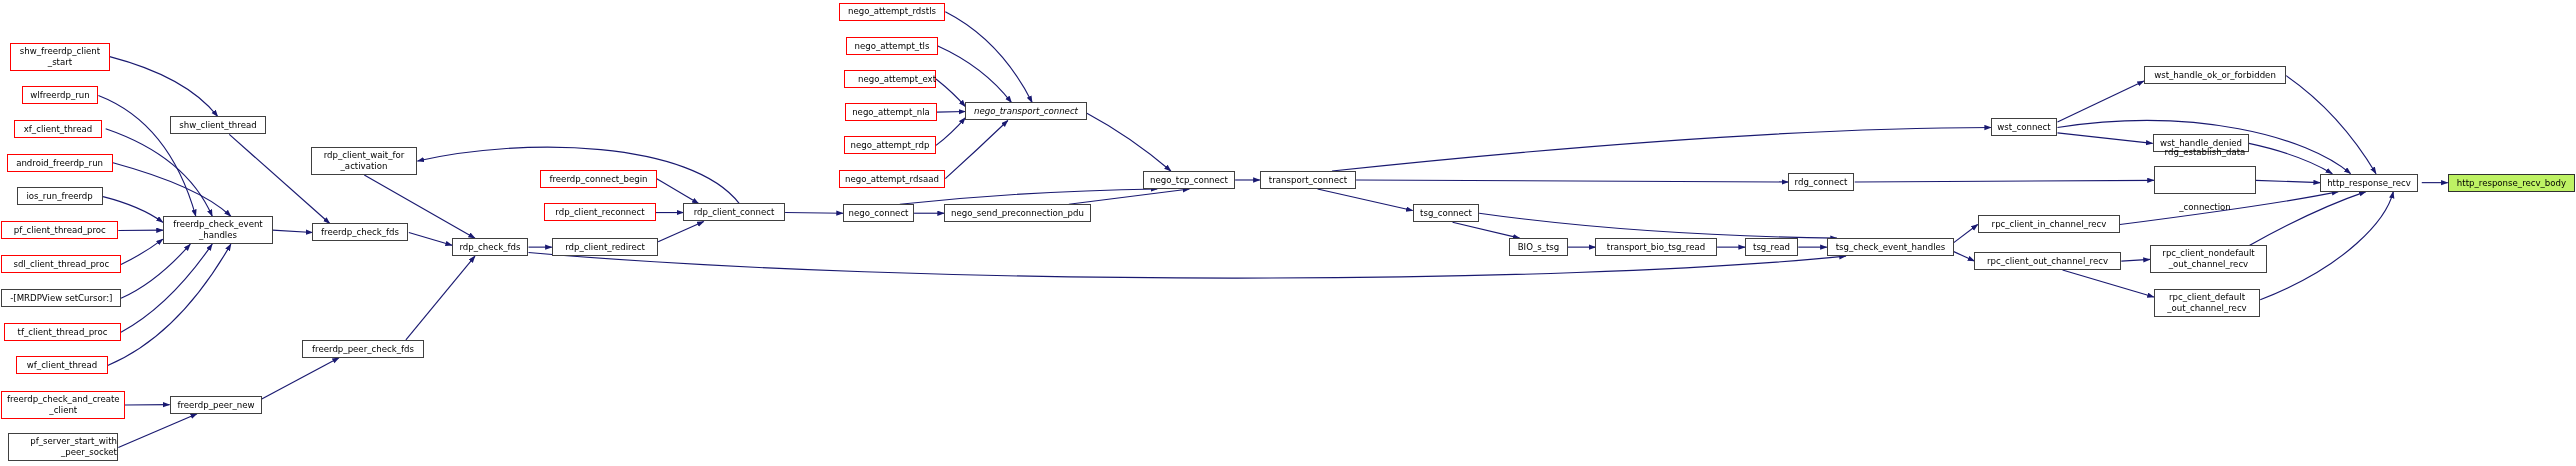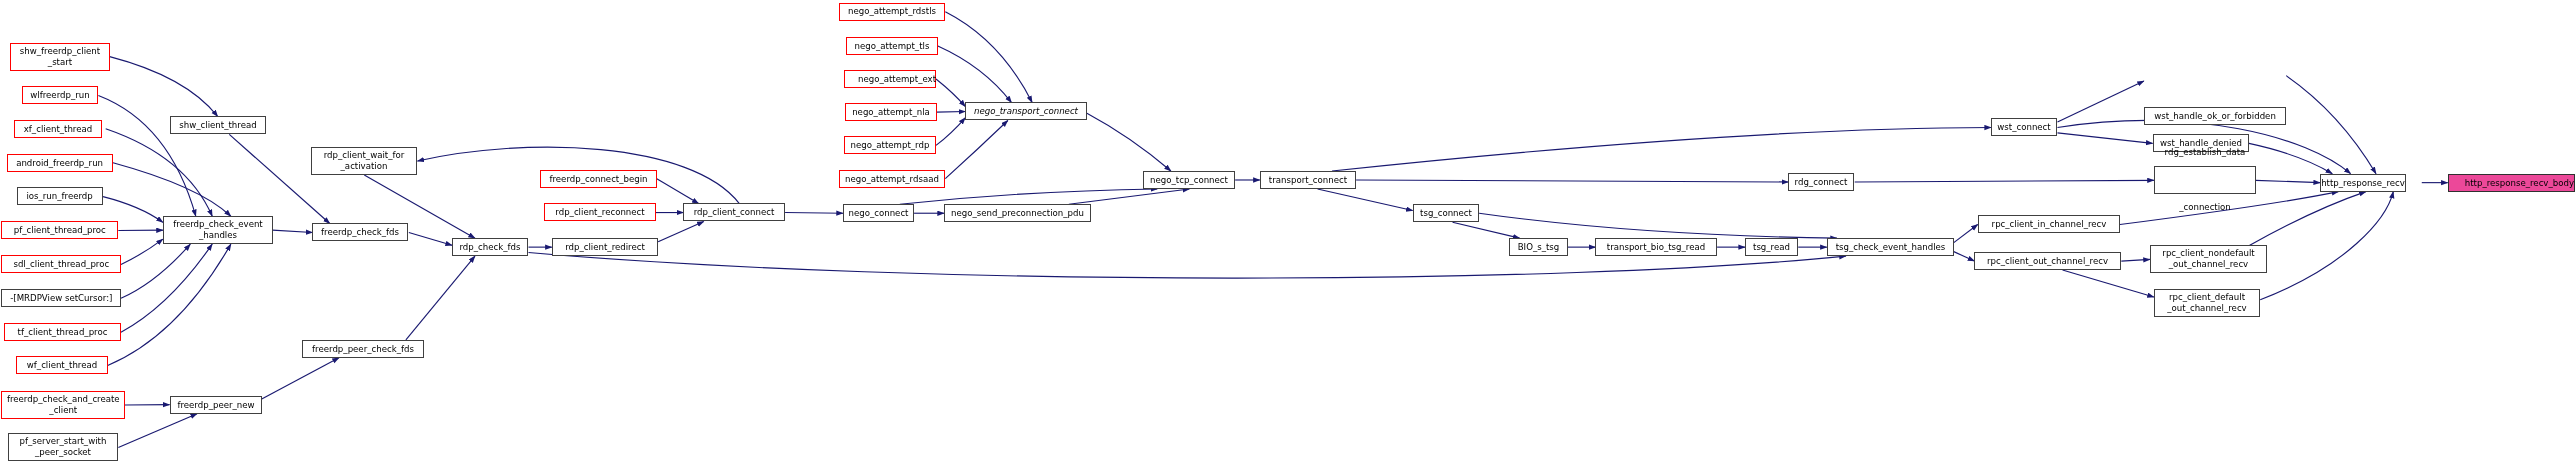--- a/index.html
+++ b/index.html
@@ -15,21 +15,21 @@
     position:absolute;
     display:flex;flex-direction:column;align-items:center;justify-content:center;
     background:#ffffff;
     border:1px solid #404040;
     box-sizing:border-box;
     font-size:8.6px;line-height:10.6px;
     color:#000000;text-align:center;white-space:nowrap;
     cursor:pointer;
   }
   .node.red{border-color:#ff0000;}
-  .node.target{background:#ec4899;border-color:#303030;cursor:default;align-items:flex-end;}
+  .node.target{background:#bef264;border-color:#303030;cursor:default;}
 </style>
 </head>
 <body>
 
 <div id="canvas">
   <svg id="edges" xmlns="http://www.w3.org/2000/svg" viewBox="0 0 3875 702">
       <defs>
         <marker id="arrow" markerWidth="12" markerHeight="10" refX="10" refY="4" orient="auto" markerUnits="userSpaceOnUse">
           <path d="M0,0 L11,4 L0,8 z" fill="#191970"></path>
         </marker>
@@ -123,21 +123,21 @@
       <div class="node red" style="left: 4px; top: 323px; width: 117px; height: 18px;">
         <div>tf_client_thread_proc</div>
       </div>
       <div class="node red" style="left: 16px; top: 356px; width: 92px; height: 18px;">
         <div>wf_client_thread</div>
       </div>
       <div class="node red" style="left: 1.3px; top: 391px; width: 124px; height: 28px;">
         <div>freerdp_check_and_create</div>
         <div>_client</div>
       </div>
-      <div class="node " style="left: 8px; top: 433px; width: 110px; height: 28px;">
+      <div class="node " style="left: 8px; top: 433px; width: 110px; height: 28px; align-items: flex-end;">
         <div>pf_server_start_with</div>
         <div>_peer_socket</div>
       </div>
       <div class="node " style="left: 170px; top: 116px; width: 96px; height: 18px;">
         <div>shw_client_thread</div>
       </div>
       <div class="node " style="left: 163px; top: 216px; width: 110px; height: 28px;">
         <div>freerdp_check_event</div>
         <div>_handles</div>
       </div>
@@ -222,39 +222,39 @@
       </div>
       <div class="node " style="left: 1974px; top: 252px; width: 147px; height: 18px;">
         <div>rpc_client_out_channel_recv</div>
       </div>
       <div class="node " style="left: 1788px; top: 173px; width: 66px; height: 18px;">
         <div>rdg_connect</div>
       </div>
       <div class="node " style="left: 1991px; top: 118px; width: 66px; height: 18px;">
         <div>wst_connect</div>
       </div>
-      <div class="node " style="left: 2144px; top: 66px; width: 142px; height: 18px; margin-top: 41px;">
+      <div class="node " style="left: 2144px; top: 66px; width: 142px; height: 18px;">
         <div>wst_handle_ok_or_forbidden</div>
       </div>
       <div class="node " style="left: 2153px; top: 134px; width: 96px; height: 18px;">
         <div>wst_handle_denied</div>
       </div>
       <div class="node " style="left: 2154px; top: 166px; width: 102px; height: 28px; gap: 44px;">
         <div>rdg_establish_data</div>
         <div>_connection</div>
       </div>
       <div class="node " style="left: 2150px; top: 245px; width: 117px; height: 28px;">
         <div>rpc_client_nondefault</div>
         <div>_out_channel_recv</div>
       </div>
       <div class="node " style="left: 2154px; top: 289px; width: 106px; height: 28px;">
         <div>rpc_client_default</div>
         <div>_out_channel_recv</div>
       </div>
-      <div class="node " style="left: 2320px; top: 174px; width: 86px; height: 18px; text-align: center;">
+      <div class="node " style="left: 2320px; top: 174px; width: 98px; height: 18px; text-align: center;">
         <div>http_response_recv</div>
       </div>
       <div class="node target" style="left: 2448px; top: 174px; width: 127px; height: 18px;">
         <div>http_response_recv_body</div>
       </div>
     </div>
 </div>
 
 
 </body></html>

